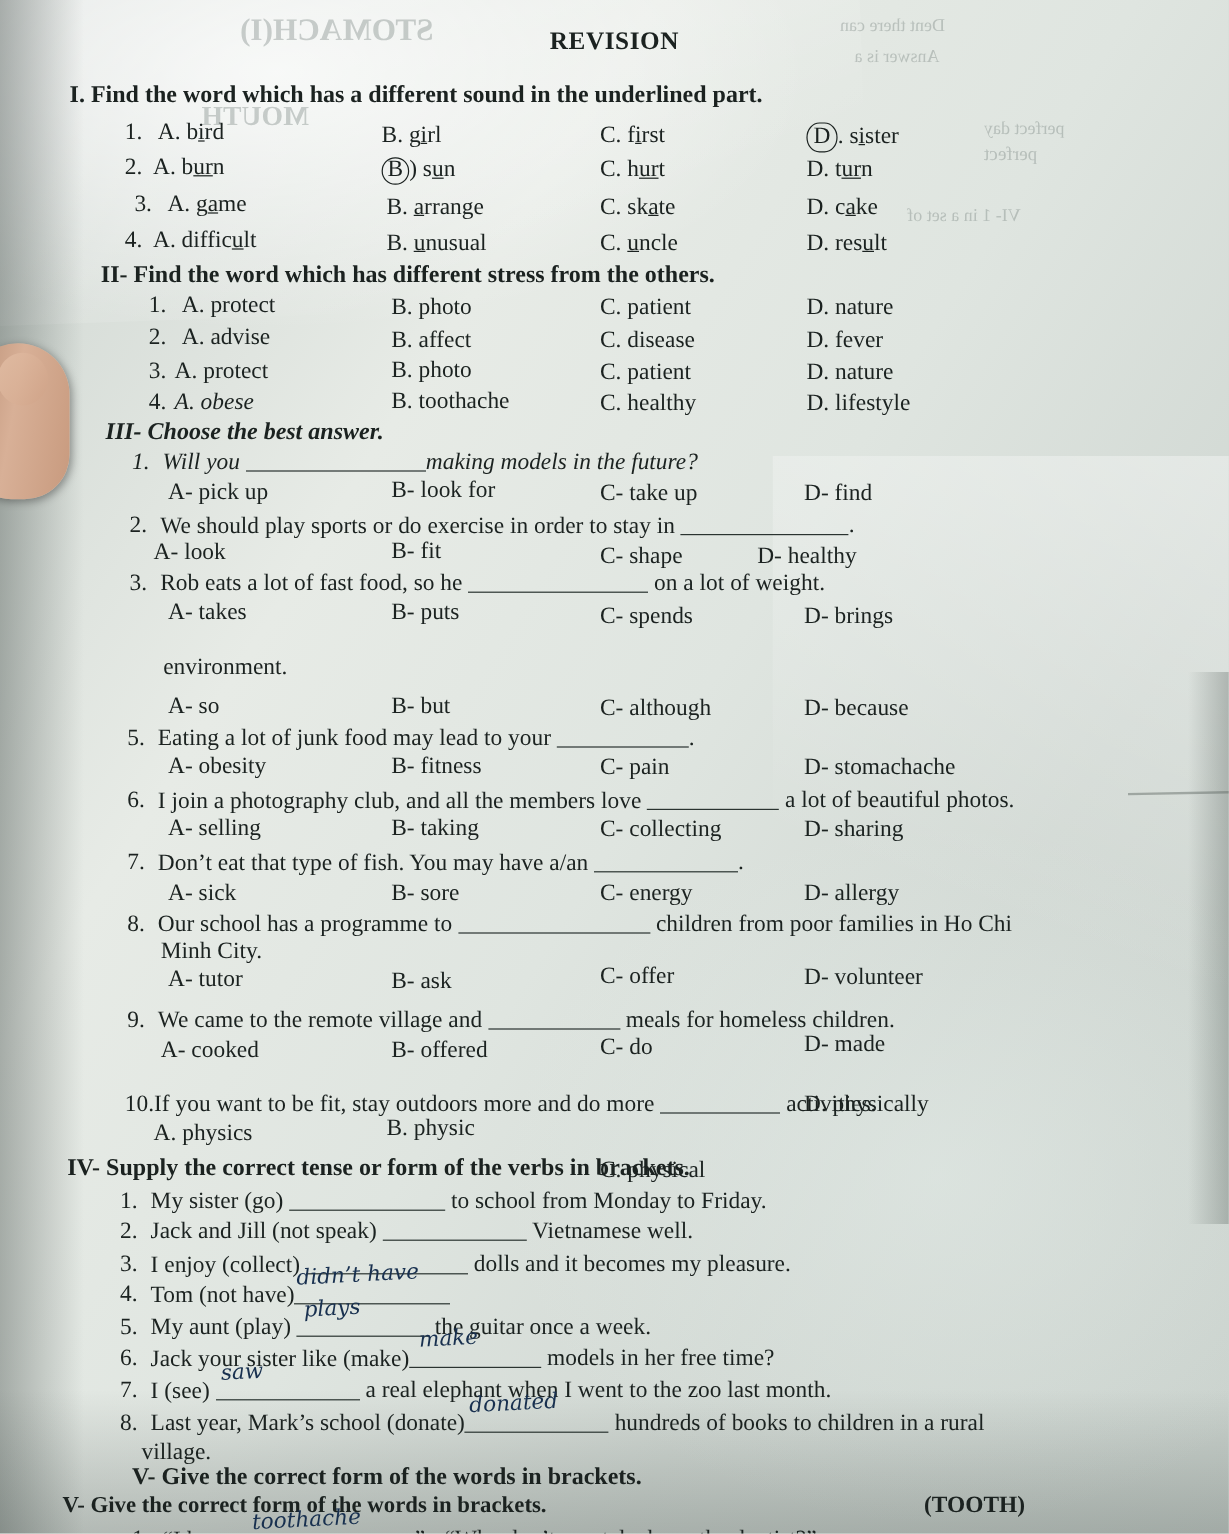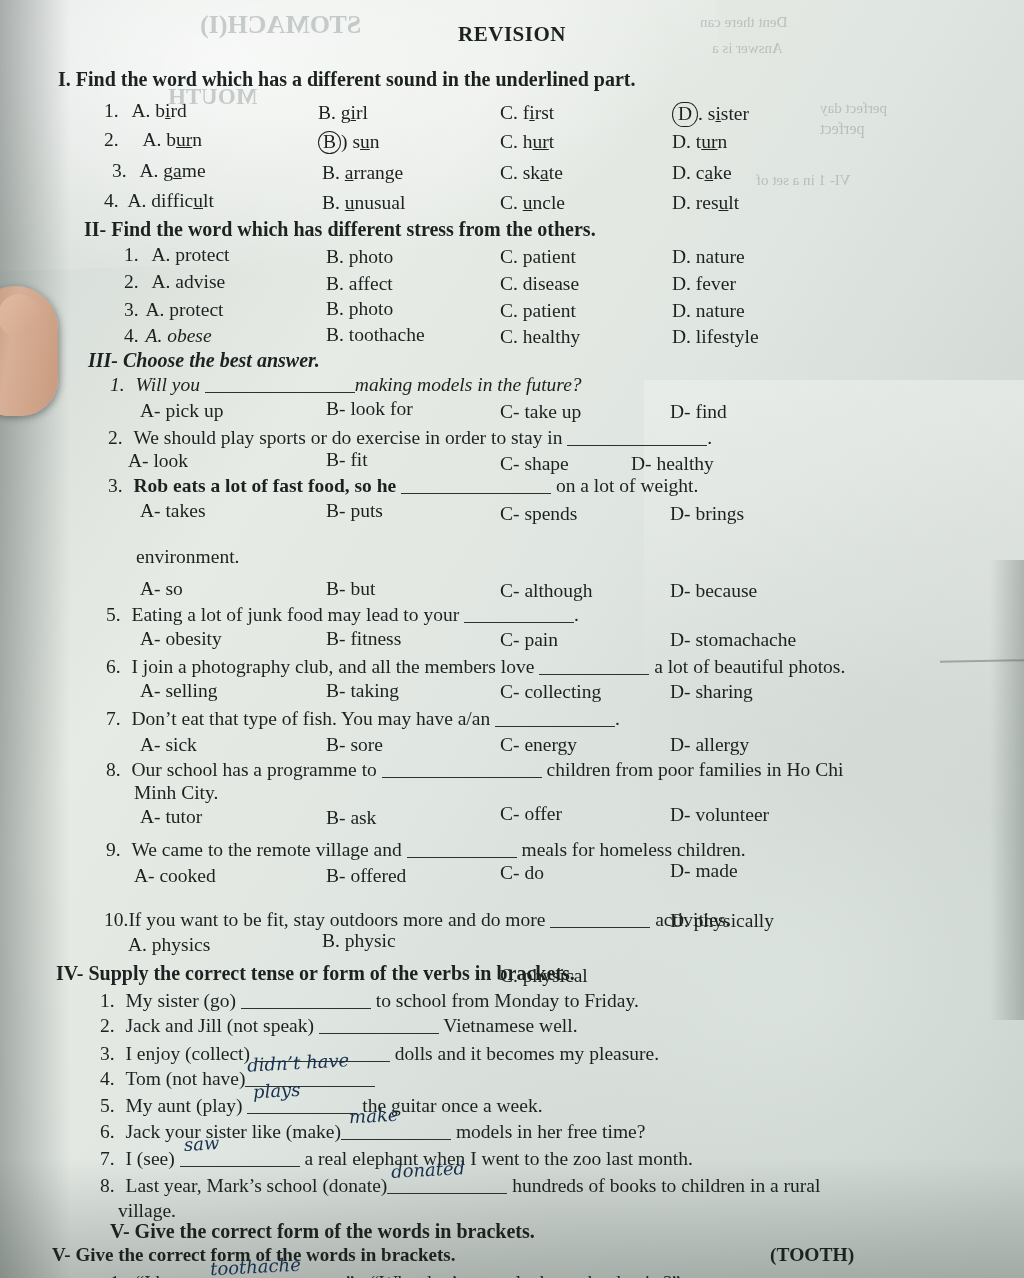--- a/index.html
+++ b/index.html
@@ -194,21 +194,21 @@
     <div class="row q" style="left:104px;top:78px;">
       <span>1.</span>
       <span style="margin-left:8px;">A. b<span class="u">i</span>rd</span>
     </div>
     <div class="opt" style="left:318px;top:80px;">B. g<span class="u">i</span>rl</div>
     <div class="opt" style="left:500px;top:80px;">C. f<span class="u">i</span>rst</div>
     <div class="opt" style="left:672px;top:80px;"><span class="circle-ellipse">D</span>. s<span class="u">i</span>ster</div>
 
     <div class="row q" style="left:104px;top:107px;">
       <span>2.</span>
-      <span style="margin-left:19px;text-align:right;">A. b<span class="u">ur</span>n</span>
+      <span style="margin-left:4px;text-align:right;">A. b<span class="u">ur</span>n</span>
     </div>
     <div class="opt" style="left:318px;top:109px;"><span class="circle">B</span>) s<span class="u">u</span>n</div>
     <div class="opt" style="left:500px;top:109px;">C. h<span class="u">ur</span>t</div>
     <div class="opt" style="left:672px;top:109px;">D. t<span class="u">ur</span>n</div>
 
     <div class="row q" style="left:112px;top:138px;">
       <span>3.</span>
       <span style="margin-left:8px;">A. g<span class="u">a</span>me</span>
     </div>
     <div class="opt" style="left:322px;top:140px;">B. <span class="u">a</span>rrange</div>
@@ -274,21 +274,21 @@
       <span style="margin-left:6px;">We should play sports or do exercise in order to stay in</span>
       <span class="blank" style="width:140px;"></span><span>.</span>
     </div>
     <div class="opt" style="left:128px;top:428px;">A- look</div>
     <div class="opt" style="left:326px;top:427px;">B- fit</div>
     <div class="opt" style="left:500px;top:431px;">C- shape</div>
     <div class="opt" style="left:631px;top:431px;">D- healthy</div>
 
     <div class="row q" style="left:108px;top:451px;">
       <span>3.</span>
-      <span style="margin-left:6px;font-weight:bold;">Rob eats a lot of fast food, so he</span>
+      <span style="margin-left:6px;">Rob eats a lot of fast food, so he</span>
       <span class="blank" style="width:150px;"></span>
       <span>on a lot of weight.</span>
     </div>
     <div class="opt" style="left:140px;top:478px;">A- takes</div>
     <div class="opt" style="left:326px;top:478px;">B- puts</div>
     <div class="opt" style="left:500px;top:481px;">C- spends</div>
     <div class="opt" style="left:670px;top:481px;">D- brings</div>
 
     <div class="row q" style="left:136px;top:524px;">environment.</div>
     <div class="opt" style="left:140px;top:556px;">A- so</div>

